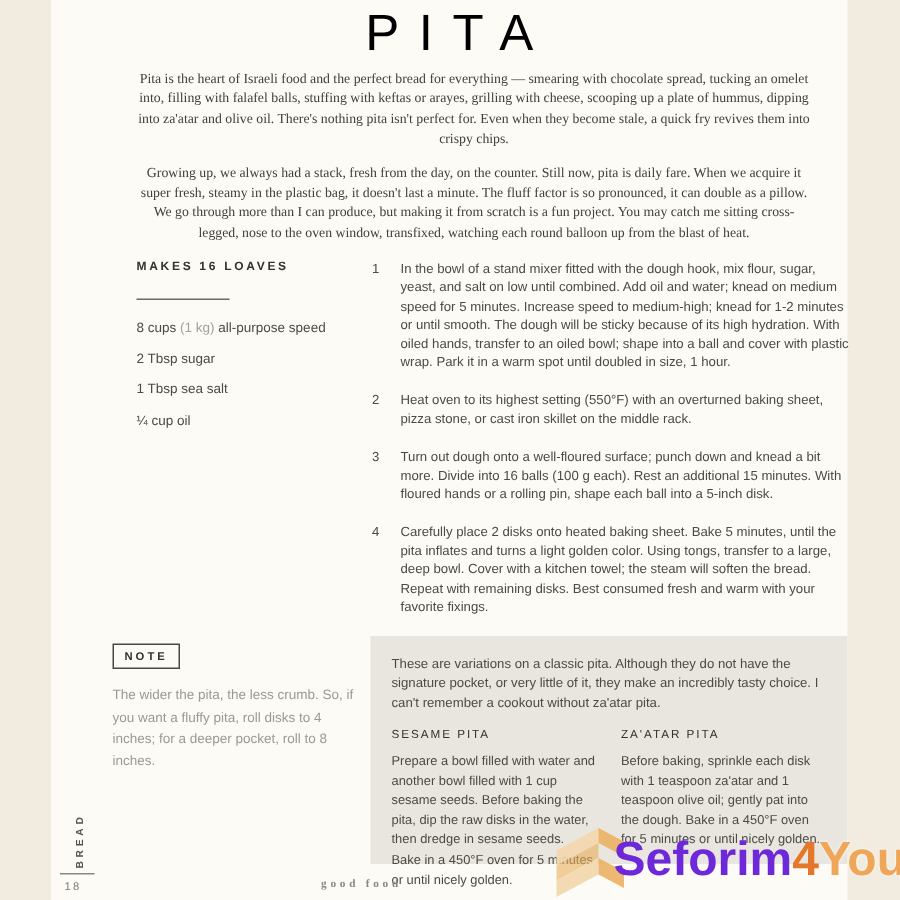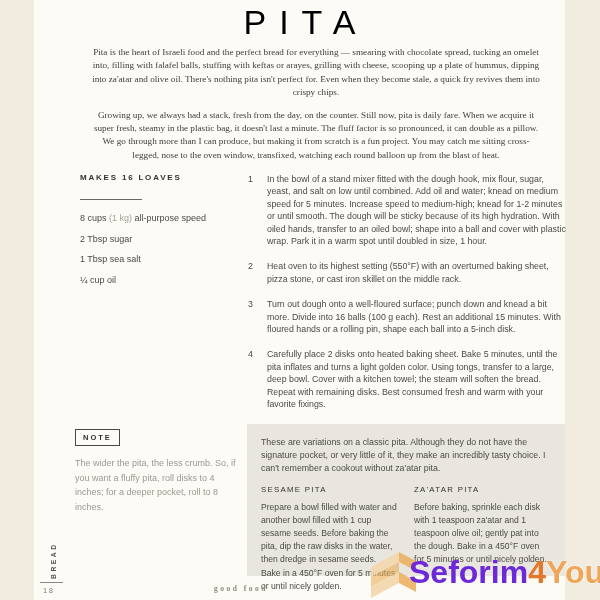--- a/index.html
+++ b/index.html
@@ -20,21 +20,21 @@
     color:#000000;font-weight:400;
   }
   
   .intro{
     position:absolute;left:58px;top:46px;width:448px;
     font-family:"Liberation Serif", serif;
     font-size:9.2px;line-height:13.4px;color:#42403b;text-align:center;
   }
   .intro p{margin:0 0 9px;}
   
-  .left-col{position:absolute;left:46px;top:173px;width:166px;}
+  .left-col{position:absolute;left:57px;top:173px;width:166px;}
   .yield{font-size:8px;font-weight:bold;letter-spacing:1.8px;color:#33322e;}
   .rule{width:62px;border:0;border-top:1px solid #6a6963;margin:17px 0 0 0;}
   .ingredients{margin-top:13px;font-size:9px;color:#4b4a45;}
   .ingredient{margin-bottom:10.5px;}
   .muted{color:#a3a19a;}
   
   .steps{position:absolute;left:214px;top:173px;width:318px;}
   .step{display:flex;margin-bottom:13px;font-size:8.8px;line-height:12.4px;color:#4b4a45;}
   .step-num{width:19px;flex:none;}
   .step-text{flex:1;}

